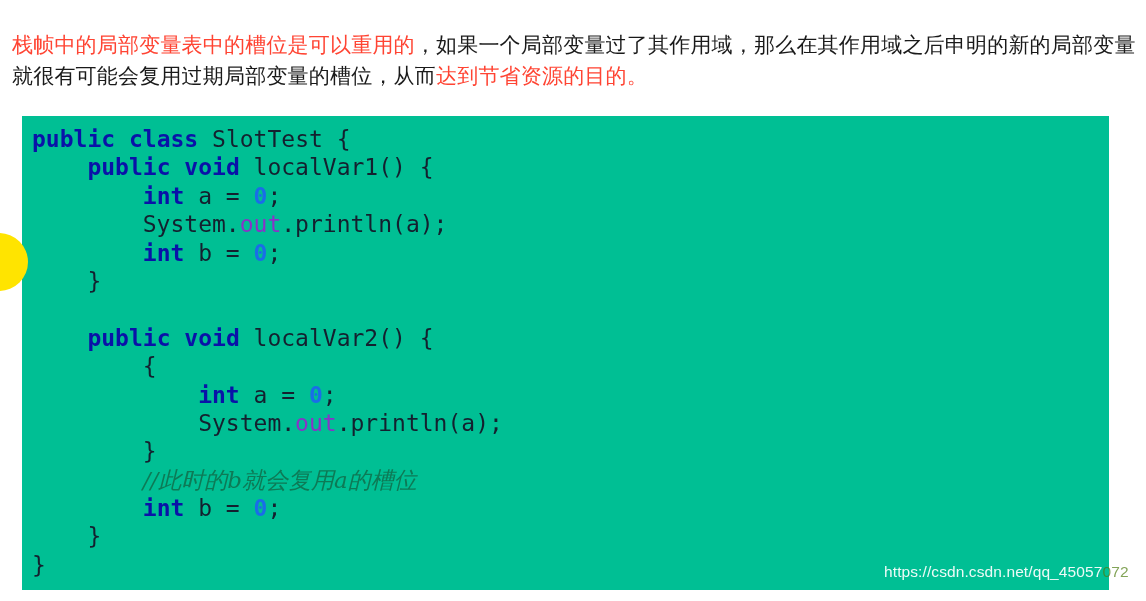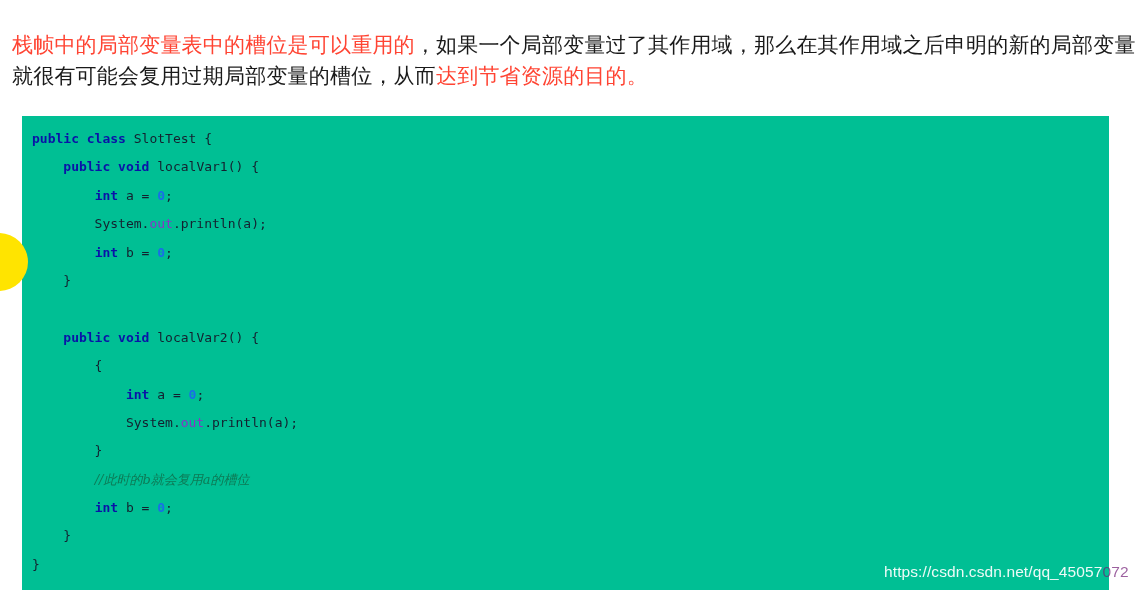--- a/index.html
+++ b/index.html
@@ -54,21 +54,21 @@
     background: #00bf94;
     z-index: 2;
     overflow: hidden;
   }
   #code-lines {
     position: absolute;
     left: 10px;
     top: 9px;
     right: 16px;
     font-family: "DejaVu Sans Mono", "Liberation Mono", monospace;
-    font-size: 13px;
+    font-size: 23px;
     line-height: 28.4px;
     color: #121c2e;
     white-space: pre;
   }
   #code-lines .ln {
     height: 28.4px;
     white-space: pre;
   }
   
   .kw   { color: #0a12a8; font-weight: bold; }
@@ -84,21 +84,21 @@
     top: 563px;
     font-family: "Liberation Sans", "DejaVu Sans", sans-serif;
     font-size: 15.5px;
     color: #ffffff;
     opacity: 0.93;
     white-space: nowrap;
     z-index: 6;
     letter-spacing: 0.1px;
   }
   #watermark .tail {
-    color: #701a75;
+    color: #4d7c0f;
     opacity: 0.75;
   }
   #watermark-ghost {
     position: absolute;
     left: 700px;
     top: 556px;
     width: 446px;
     height: 45px;
     z-index: 1;
     color: #e2e2e2;

